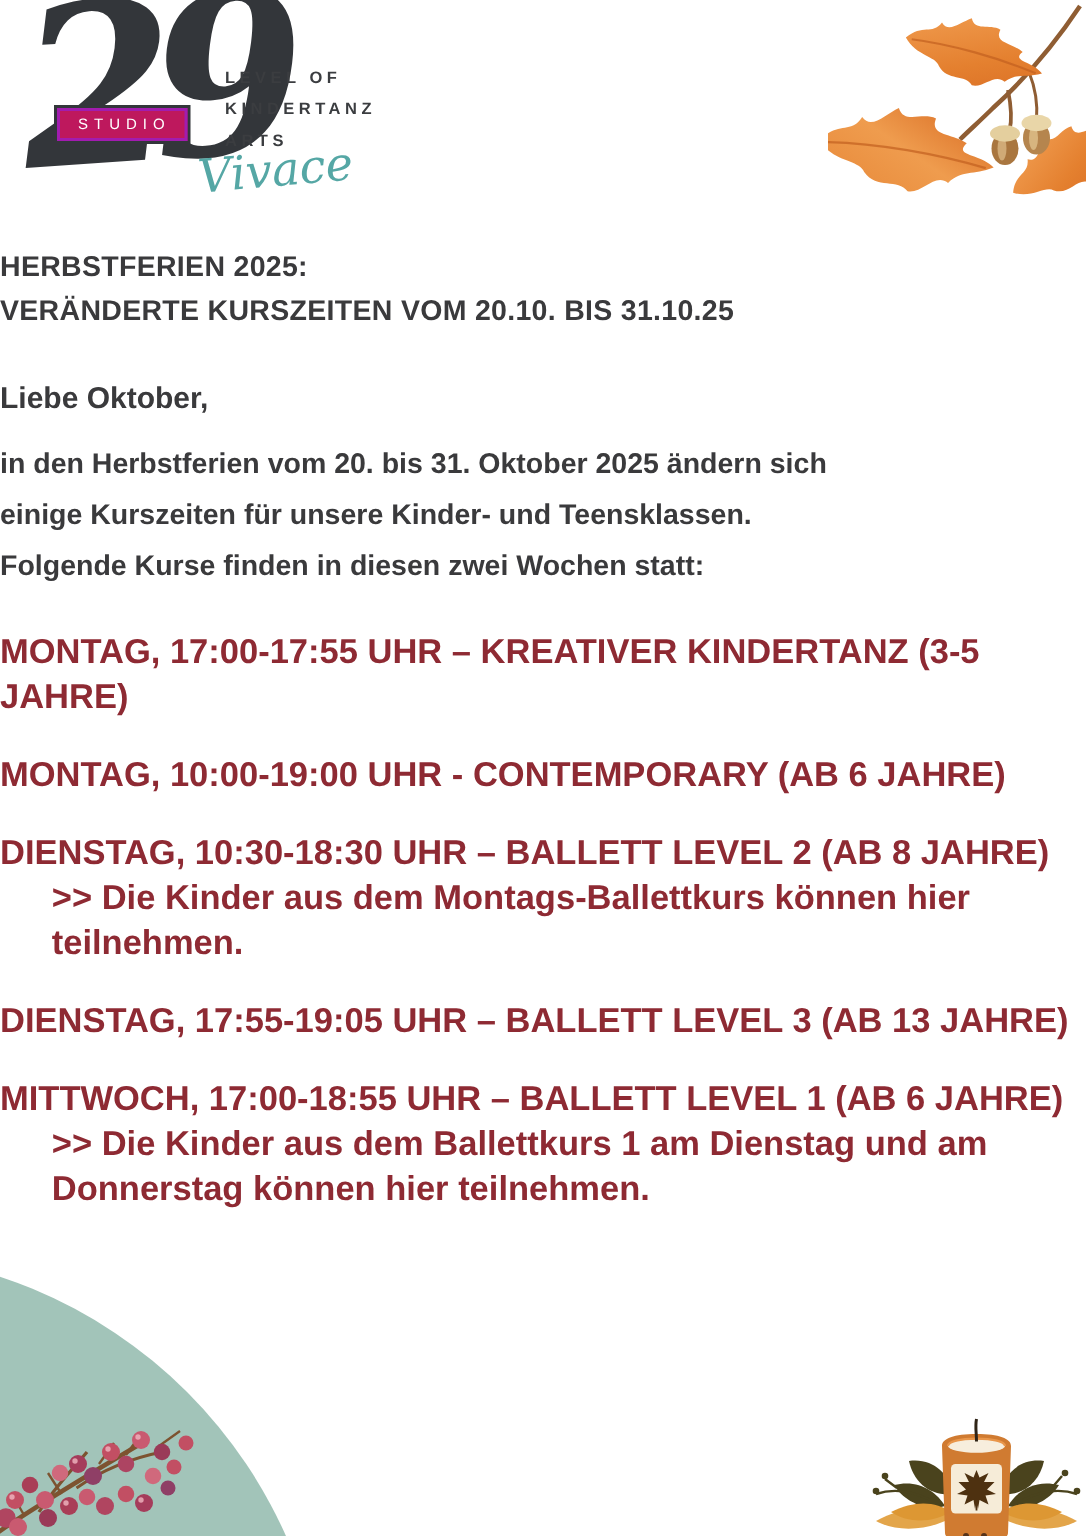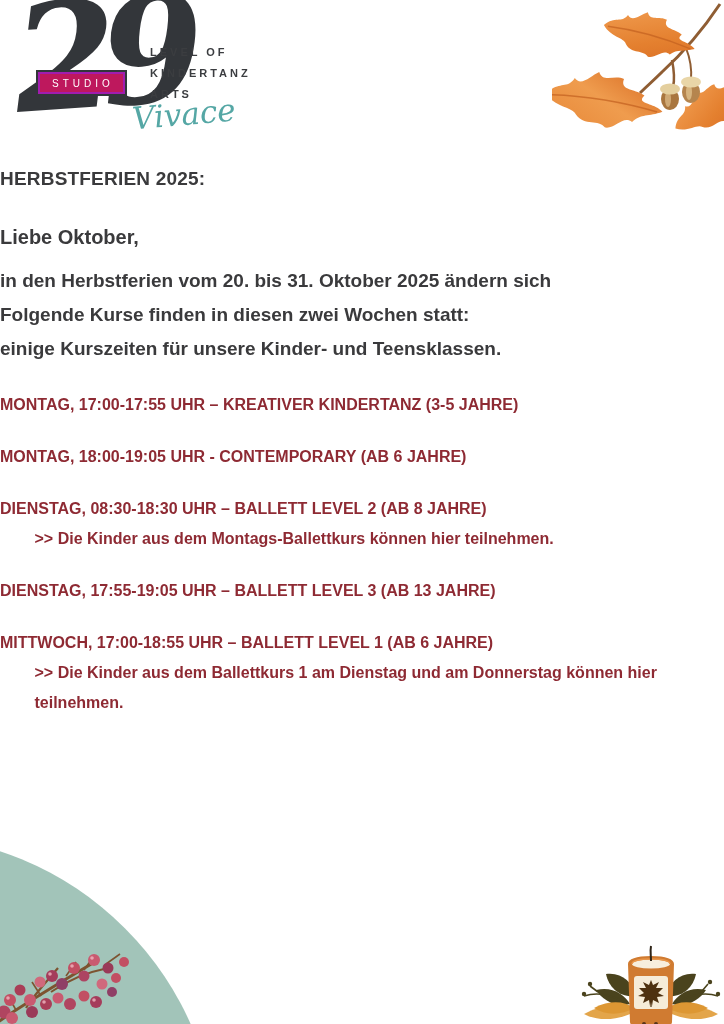--- a/index.html
+++ b/index.html
@@ -41,21 +41,21 @@
     position:absolute;top:140px;left:0;width:724px;text-align:left;
     color:#3a3a3c;
     margin-top:24px;
   }
   .title{font-size:19px;font-weight:700;line-height:29px;letter-spacing:.2px;}
   .salutation{margin-top:32px;font-size:20px;font-weight:700;line-height:25px;}
   .intro-body{margin-top:14px;font-size:19px;font-weight:700;line-height:34px;}
   .schedule{margin-top:24px;}
   .course-block{margin-bottom:22px;}
   .course-title,.course-note{
-    font-size:16px;font-weight:700;line-height:30px;color:#8e2a33;margin:0;
+    font-size:23px;font-weight:700;line-height:30px;color:#8e2a33;margin:0;
   }
   .course-note{max-width:655px;margin:0 auto;}
 </style>
 </head>
 <body>
 
 <div class="page">
 
   <div class="logo">
     <div class="logo-number">29</div>
@@ -100,38 +100,39 @@
       <ellipse cx="116" cy="99" rx="3" ry="8" fill="#d9b884" opacity="0.8"></ellipse>
       <ellipse cx="118" cy="89" rx="10" ry="5.5" fill="#e4cf9e"></ellipse>
       <ellipse cx="139" cy="92" rx="9" ry="11" fill="#b5854e"></ellipse>
       <ellipse cx="137" cy="92" rx="3" ry="8" fill="#e0c18c" opacity="0.8"></ellipse>
       <ellipse cx="139" cy="82" rx="10" ry="5.5" fill="#e9d6a8"></ellipse>
     </g>
   </svg>
 
   <div class="content">
     <div class="title">HERBSTFERIEN 2025:</div>
+    <div class="title">VERÄNDERTE KURSZEITEN VOM 20.10. BIS 31.10.25</div>
 
     <div class="salutation">Liebe Oktober,</div>
 
     <div class="intro-body">
       <div>in den Herbstferien vom 20. bis 31. Oktober 2025 ändern sich</div>
+      <div>einige Kurszeiten für unsere Kinder- und Teensklassen.</div>
       <div>Folgende Kurse finden in diesen zwei Wochen statt:</div>
-      <div>einige Kurszeiten für unsere Kinder- und Teensklassen.</div>
     </div>
 
     <section class="schedule">
       <div class="course-block">
         <p class="course-title">MONTAG, 17:00-17:55 UHR – KREATIVER KINDERTANZ (3-5 JAHRE)</p>
       </div>
       <div class="course-block">
-        <p class="course-title">MONTAG, 18:00-19:05 UHR - CONTEMPORARY (AB 6 JAHRE)</p>
-      </div>
-      <div class="course-block">
-        <p class="course-title">DIENSTAG, 08:30-18:30 UHR – BALLETT LEVEL 2 (AB 8 JAHRE)</p>
+        <p class="course-title">MONTAG, 10:00-19:00 UHR - CONTEMPORARY (AB 6 JAHRE)</p>
+      </div>
+      <div class="course-block">
+        <p class="course-title">DIENSTAG, 10:30-18:30 UHR – BALLETT LEVEL 2 (AB 8 JAHRE)</p>
         <p class="course-note">&gt;&gt; Die Kinder aus dem Montags-Ballettkurs können hier teilnehmen.</p>
       </div>
       <div class="course-block">
         <p class="course-title">DIENSTAG, 17:55-19:05 UHR – BALLETT LEVEL 3 (AB 13 JAHRE)</p>
       </div>
       <div class="course-block">
         <p class="course-title">MITTWOCH, 17:00-18:55 UHR – BALLETT LEVEL 1 (AB 6 JAHRE)</p>
         <p class="course-note">&gt;&gt; Die Kinder aus dem Ballettkurs 1 am Dienstag und am Donnerstag können hier teilnehmen.</p>
       </div>
     </section>

